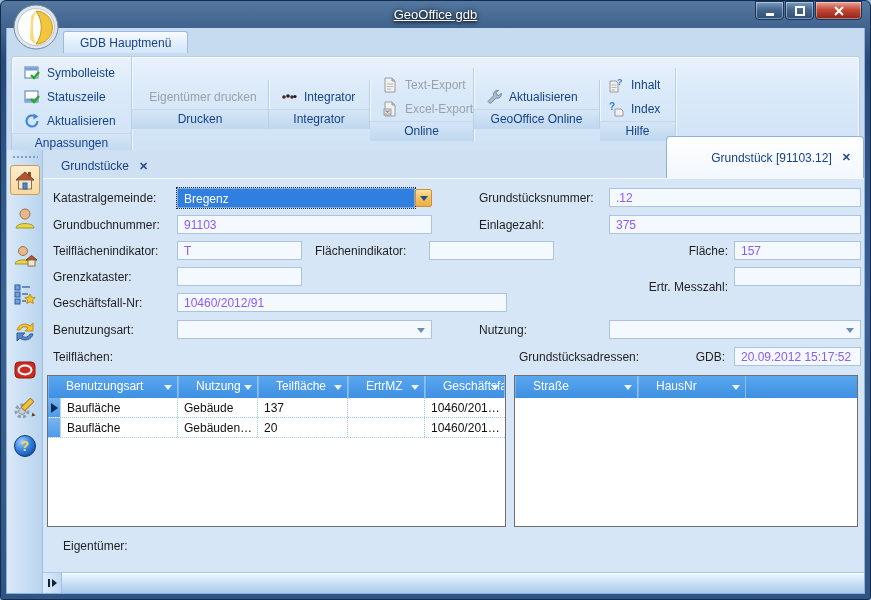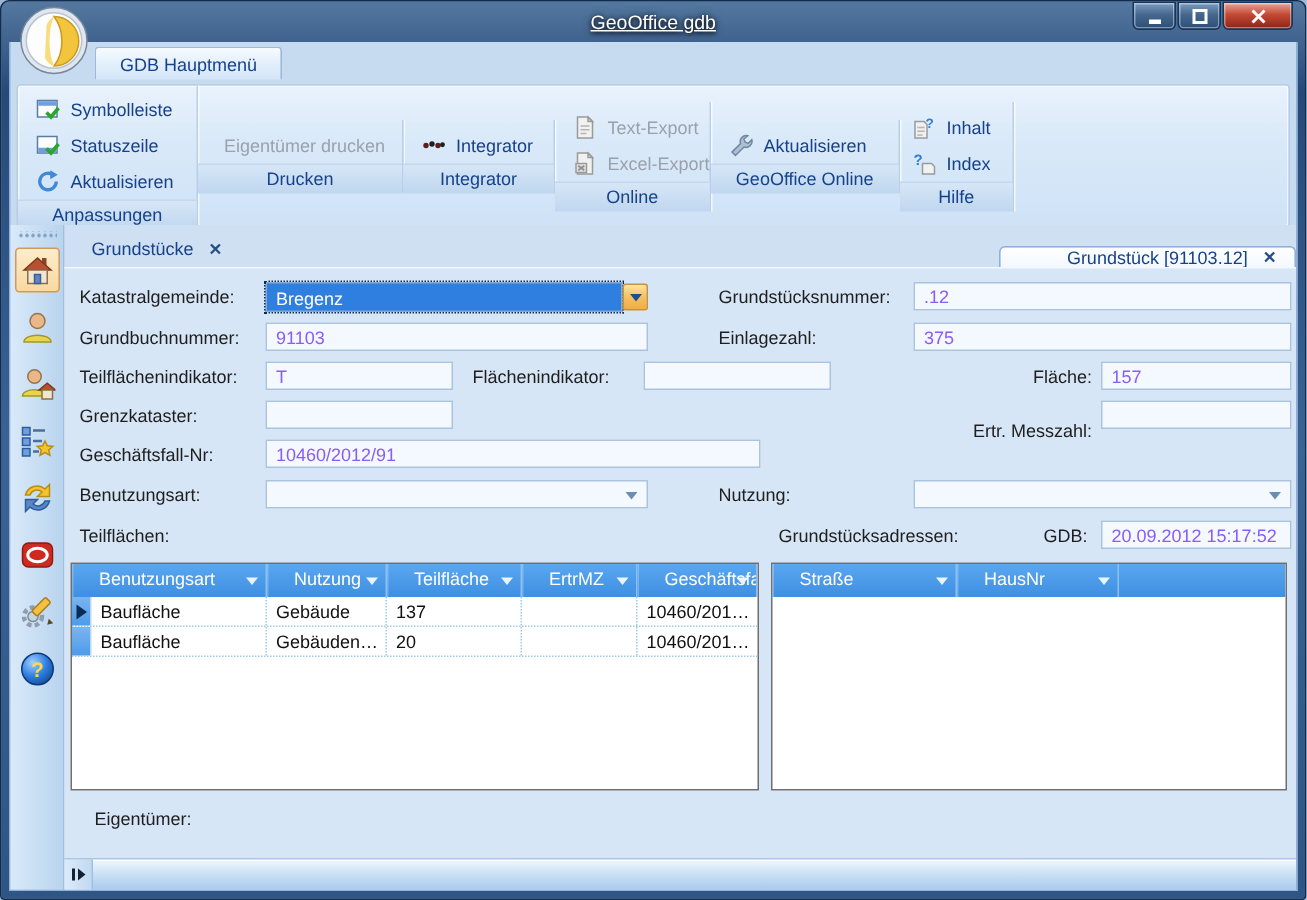--- a/index.html
+++ b/index.html
@@ -77,21 +77,21 @@
   .main { flex:1; display:flex; flex-direction:column; background:#cfe0f3; }
   
   .doctabs { height:28px; display:flex; align-items:flex-end; padding-left:6px;justify-content:space-between; }
   .doctab {
     display:flex; align-items:center; gap:10px; height:24px; padding:0 12px;
     font-size:12px; color:#15428b; border-radius:4px 4px 0 0; cursor:default;
   }
   .doctab .closex { font-size:11px; font-weight:bold; color:#274d86; }
   .doctab.active {
     background:linear-gradient(180deg,#ffffff,#f2f8fe);
-    border:1px solid #8fb0d8; border-bottom:none; height:14px;padding-left:44px;
+    border:1px solid #8fb0d8; border-bottom:none; height:42px;padding-left:44px;
   }
   
   .formarea {
     flex:1; position:relative;
     background:#d7e6f6; border-top:1px solid #f2f8fe;
   }
   .flabel { position:absolute; font-size:12px; color:#1e1e1e; white-space:nowrap; }
   .field {
     position:absolute; height:19px; background:#f3f9fe; border:1px solid #aac4e0;
     font-size:12px; color:#8b5cf6; padding:2px 0 0 6px; white-space:nowrap; overflow:hidden;

